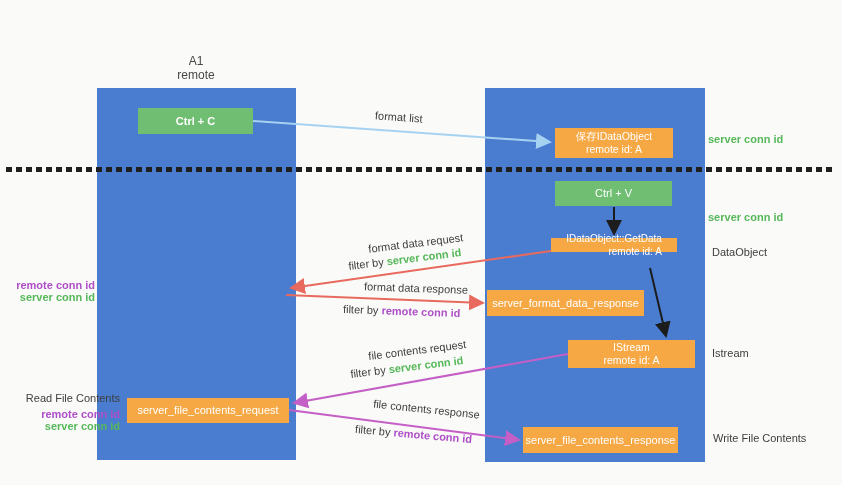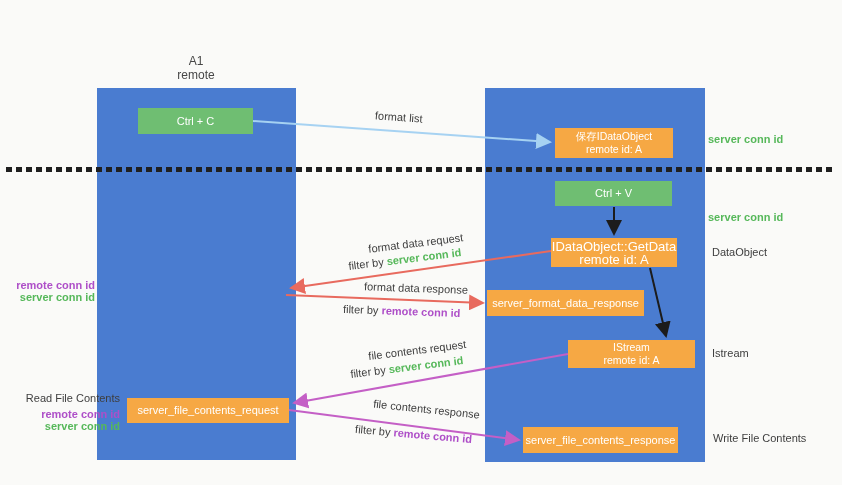--- a/index.html
+++ b/index.html
@@ -53,36 +53,36 @@
     </defs>
     <line x1="253" y1="121" x2="550" y2="142" style="stroke:var(--arrow_blue);stroke-width:2;" marker-end="url(#m-blue)"></line>
     <line x1="614" y1="207" x2="614" y2="234" style="stroke:var(--arrow_black);stroke-width:2;" marker-end="url(#m-black)"></line>
     <line x1="551" y1="251" x2="291" y2="288" style="stroke:var(--arrow_red);stroke-width:2;" marker-end="url(#m-red)"></line>
     <line x1="286" y1="295" x2="483" y2="303" style="stroke:var(--arrow_red);stroke-width:2;" marker-end="url(#m-red)"></line>
     <line x1="650" y1="268" x2="666" y2="336" style="stroke:var(--arrow_black);stroke-width:2;" marker-end="url(#m-black)"></line>
     <line x1="568" y1="354" x2="294" y2="403" style="stroke:var(--arrow_magenta);stroke-width:2;" marker-end="url(#m-magenta)"></line>
     <line x1="289" y1="410" x2="519" y2="440" style="stroke:var(--arrow_magenta);stroke-width:2;" marker-end="url(#m-magenta)"></line>
   </svg>
 
-  <div class="abs box green-box" style="left:138px;top:108px;width:115px;height:26px;">
+  <div class="abs box green-box" style="left:138px;top:108px;width:115px;height:26px;font-weight:bold;">
     <span>Ctrl + C</span>
   </div>
 
   <div class="abs box orange-box" style="left:555px;top:128px;width:118px;height:30px;font-size:10.5px;">
     <span>
       <span style="display:block;">保存IDataObject</span>
       <span style="display:block;">remote id: A</span>
     </span>
   </div>
 
   <div class="abs box green-box" style="left:555px;top:181px;width:117px;height:25px;">
     <span>Ctrl + V</span>
   </div>
 
-  <div class="abs box orange-box" style="left:551px;top:238px;width:126px;height:29px;font-size:13px;">
+  <div class="abs box orange-box" style="left:551px;top:238px;width:126px;height:14px;font-size:10px;text-align:right;">
     <span>
       <span style="display:block;">IDataObject::GetData</span>
       <span style="display:block;">remote id: A</span>
     </span>
   </div>
 
 
   <div class="abs box orange-box" style="left:487px;top:290px;width:157px;height:26px;">
     <span>server_format_data_response</span>
   </div>

